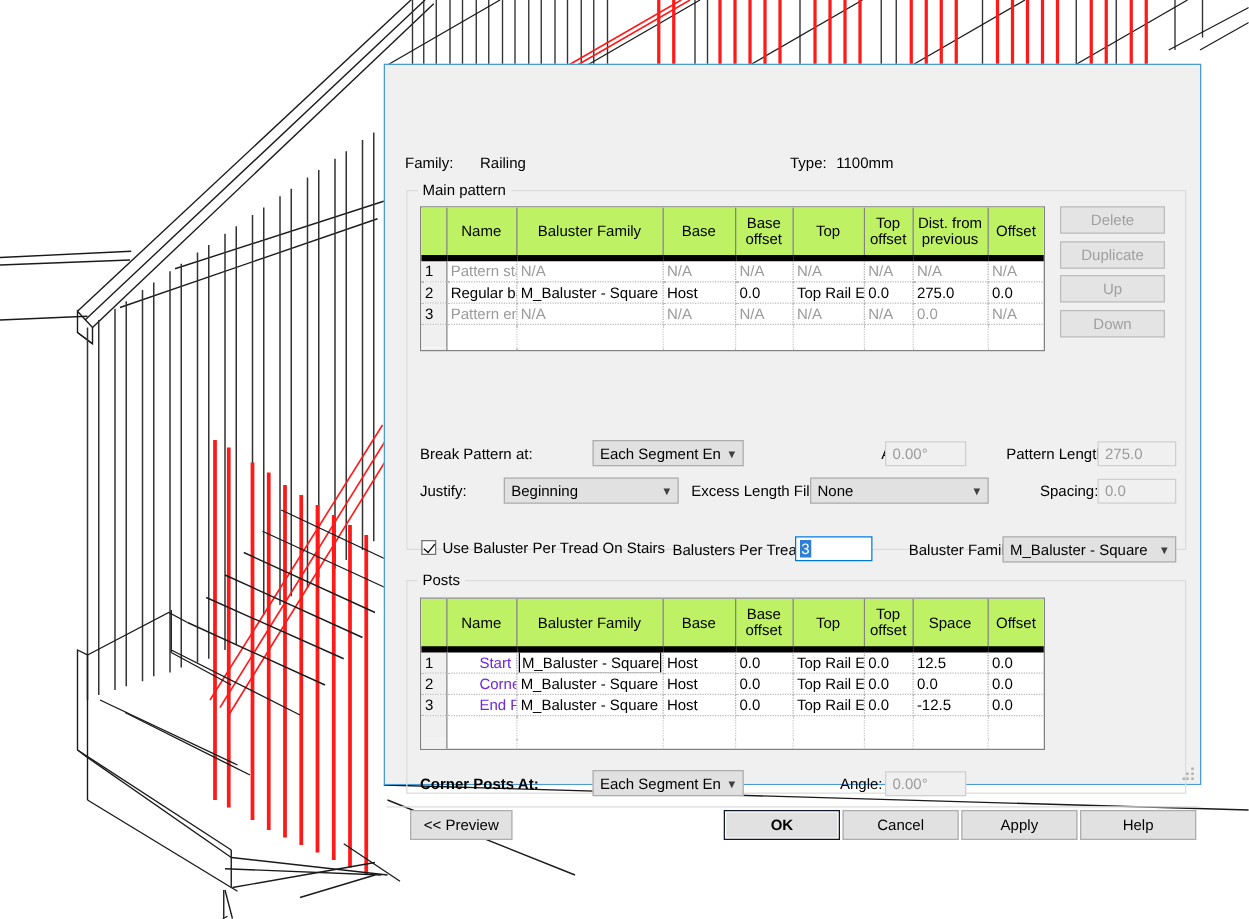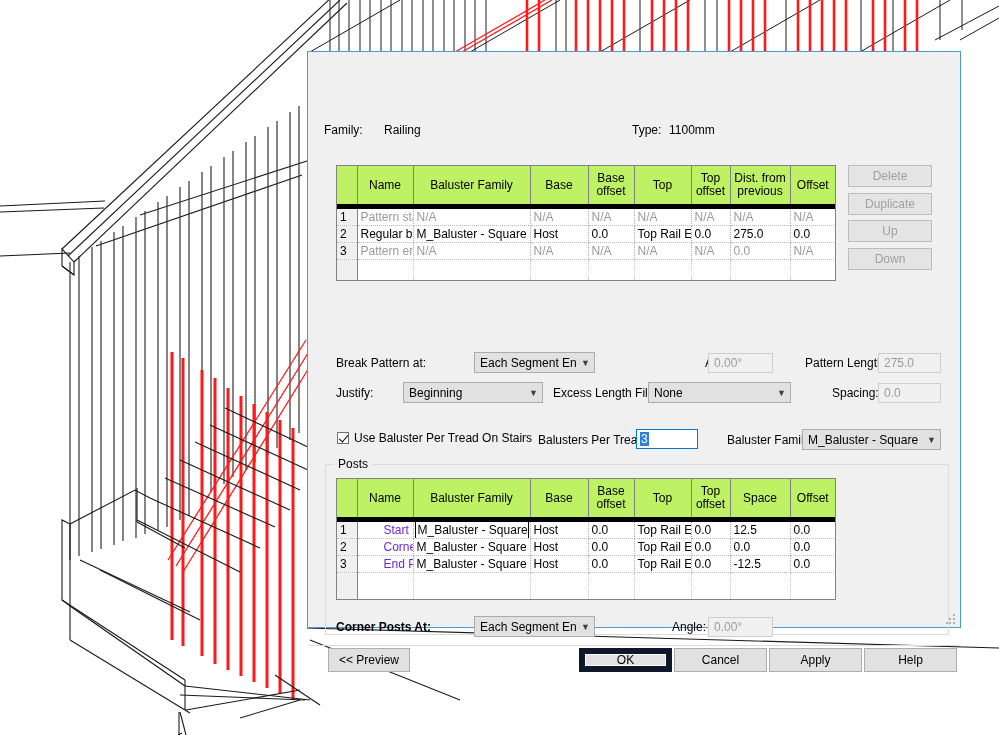--- a/index.html
+++ b/index.html
@@ -107,21 +107,21 @@
     content:"";position:absolute;left:3px;top:0px;width:4px;height:8px;
     border:solid #000;border-width:0 1.6px 1.6px 0;transform:rotate(40deg);
   }
 
   
   .btn{
     position:absolute;height:24px;background:#e1e1e1;border:1px solid #adadad;
     box-sizing:border-box;font-size:12px;color:#000;
     display:flex;align-items:center;justify-content:center;
   }
-  .btn.focus{border:6px solid #0f172a;box-shadow:inset 0 0 0 1px #fff;}
+  .btn.focus{border:1px solid #0f172a;box-shadow:inset 0 0 0 1px #fff;font-weight:bold;}
 
   .sep{position:absolute;height:1px;background:#dcdcdc;}
 
   .grip{position:absolute;right:4px;bottom:3px;width:10px;height:10px;}
   .grip i{position:absolute;width:2px;height:2px;background:#b0b0b0;display:block;}
 </style>
 </head>
 <body>
 
 <div id="cad-view">
@@ -300,20 +300,23 @@
 <div id="dialog">
 
 
   <div class="body">
 
     <div class="lbl" style="left:16px;top:41px;">Family:</div>
     <div class="lbl" style="left:76px;top:41px;">Railing</div>
     <div class="lbl" style="left:324px;top:41px;">Type:</div>
     <div class="lbl" style="left:361px;top:41px;">1100mm</div>
 
+    <div class="group" style="left:17px;top:70px;width:624px;height:288px;">
+      <div class="glabel">Main pattern</div>
+    </div>
 
     <div class="grid" style="left:28px;top:83px;width:500px;height:116px;">
       <table>
         <colgroup>
           <col style="width:20px">
             <col style="width:56px">
             <col style="width:117px">
             <col style="width:58px">
           <col style="width:46px">
             <col style="width:57px">

